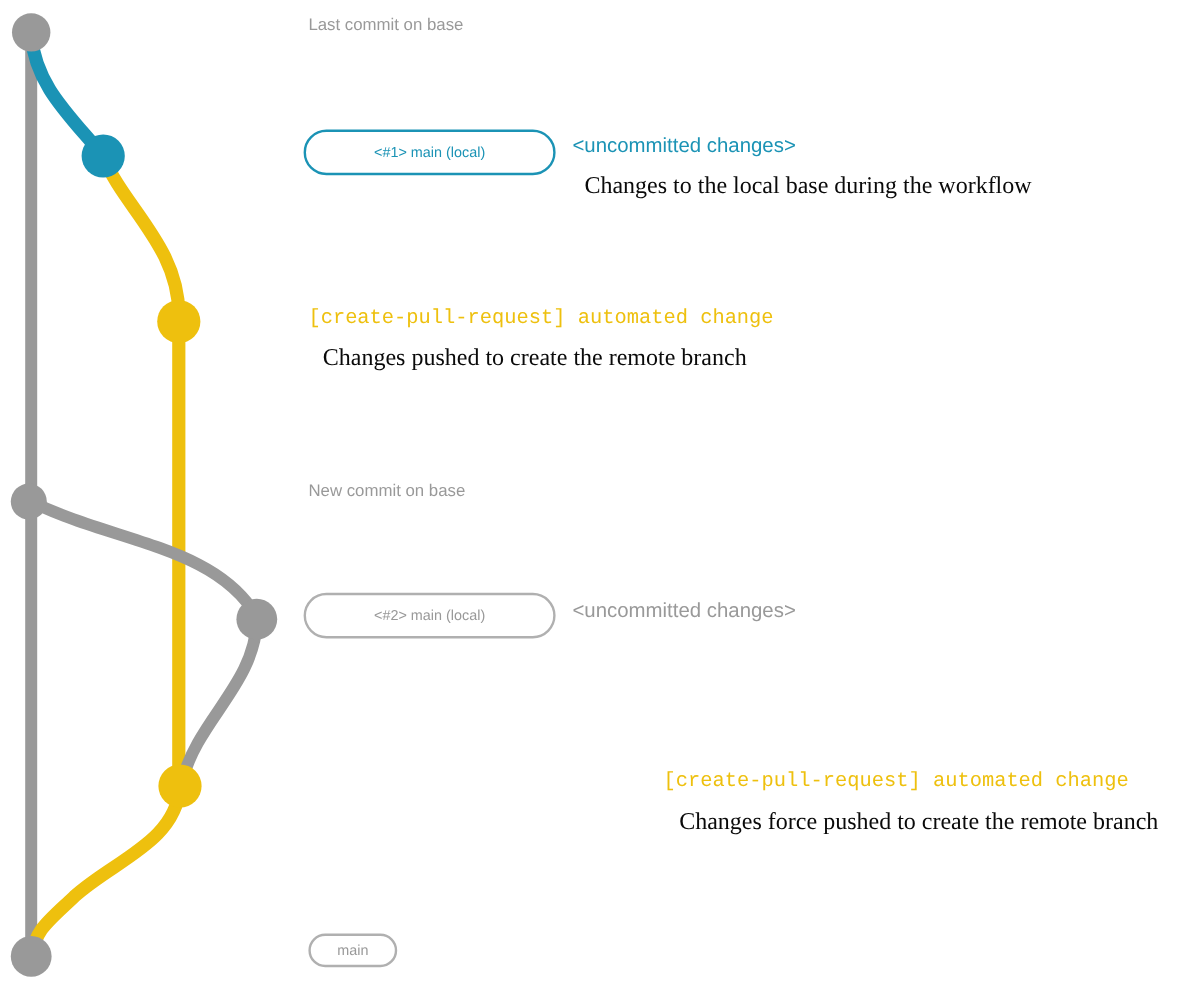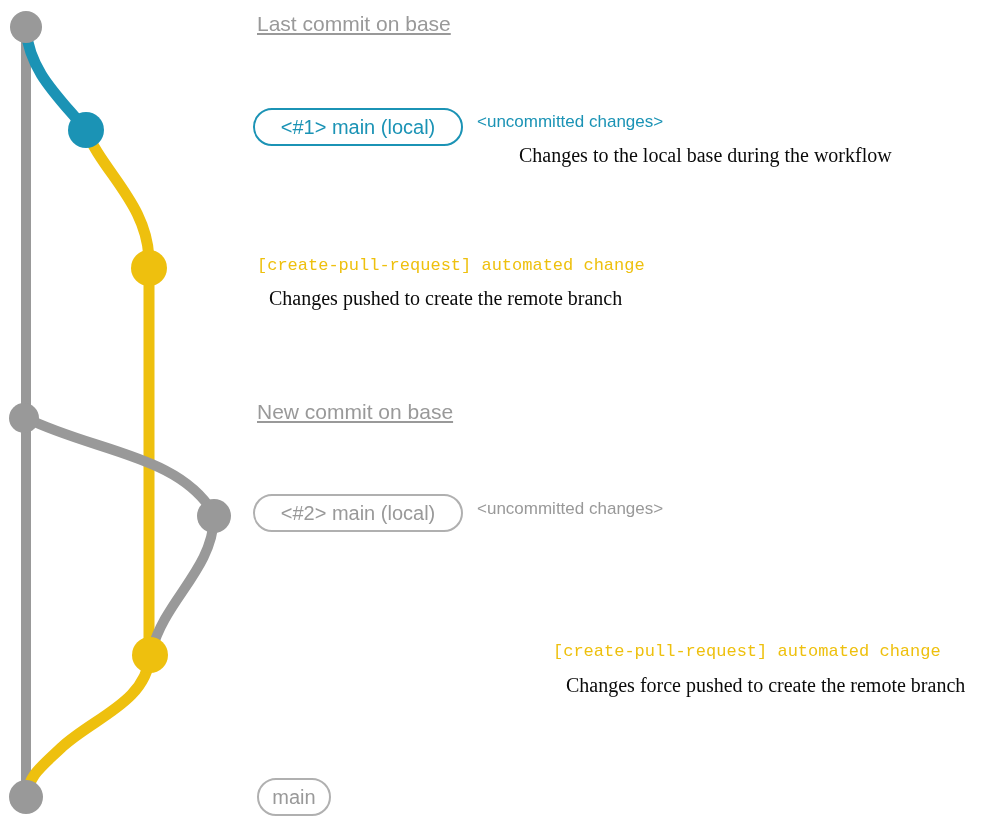--- a/index.html
+++ b/index.html
@@ -15,34 +15,33 @@
     font-family: "Liberation Sans", sans-serif;
     overflow: hidden;
   }
   #graph-svg {
     position: absolute;
     left: 0;
     top: 0;
   }
   .abs { position: absolute; }
   .section-label {
-    font-size: 21px;
+    font-size: 14px;
     color: var(--branch-gray);
     white-space: nowrap;
-    text-decoration: underline;
   }
   .badge {
     position: absolute;
     box-sizing: border-box;
     display: flex;
     align-items: center;
     justify-content: center;
     border-radius: 19px;
     background: #ffffff;
-    font-size: 20px;
+    font-size: 12px;
     white-space: nowrap;
   }
   .badge.blue   { border: 2px solid var(--branch-blue);     color: var(--branch-blue); }
   .badge.grayb  { border: 2px solid var(--box-border-gray); color: var(--branch-gray); }
   .badge.yellow { border: 2px solid var(--branch-yellow);   color: var(--branch-yellow); }
   .status-tag {
     font-size: 17px;
     white-space: nowrap;
   }
   .status-tag.blue   { color: var(--branch-blue); }
@@ -84,32 +83,32 @@
     <circle cx="150" cy="655" r="18" style="fill: var(--branch-yellow)"></circle>
     <circle cx="26" cy="797" r="17" style="fill: var(--branch-gray)"></circle>
   </svg>
 
   <div class="abs section-label" style="left:257px; top:12px;">Last commit on base</div>
 
   <div class="badge blue" style="left:253px; top:108px; width:210px; height:38px;">
     <span>&lt;#1&gt; main (local)</span>
   </div>
   <div class="abs status-tag blue" style="left:477px; top:112px;">&lt;uncommitted changes&gt;</div>
-  <div class="abs serif-desc" style="left:487px; top:144px;margin-left:32px;">Changes to the local base during the workflow</div>
+  <div class="abs serif-desc" style="left:487px; top:144px;">Changes to the local base during the workflow</div>
 
   <div class="abs status-tag yellow" style="left:257px; top:256px;">[create-pull-request] automated change</div>
   <div class="abs section-label" style="left:257px; top:400px;">New commit on base</div>
 
   <div class="abs serif-desc" style="left:269px; top:287px;">Changes pushed to create the remote branch</div>
 
   <div class="badge grayb" style="left:253px; top:494px; width:210px; height:38px;">
     <span>&lt;#2&gt; main (local)</span>
   </div>
   <div class="abs status-tag gray" style="left:477px; top:499px;">&lt;uncommitted changes&gt;</div>
 
   <div class="abs status-tag yellow" style="left:553px; top:642px;">[create-pull-request] automated change</div>
   <div class="abs serif-desc" style="left:566px; top:674px;">Changes force pushed to create the remote branch</div>
 
-  <div class="badge grayb" style="left:257px; top:778px; width:74px; height:38px;">
+  <div class="badge grayb" style="left:257px; top:778px; width:74px; height:28px;">
     <span>main</span>
   </div>
 
 </div>
 
 </body></html>

